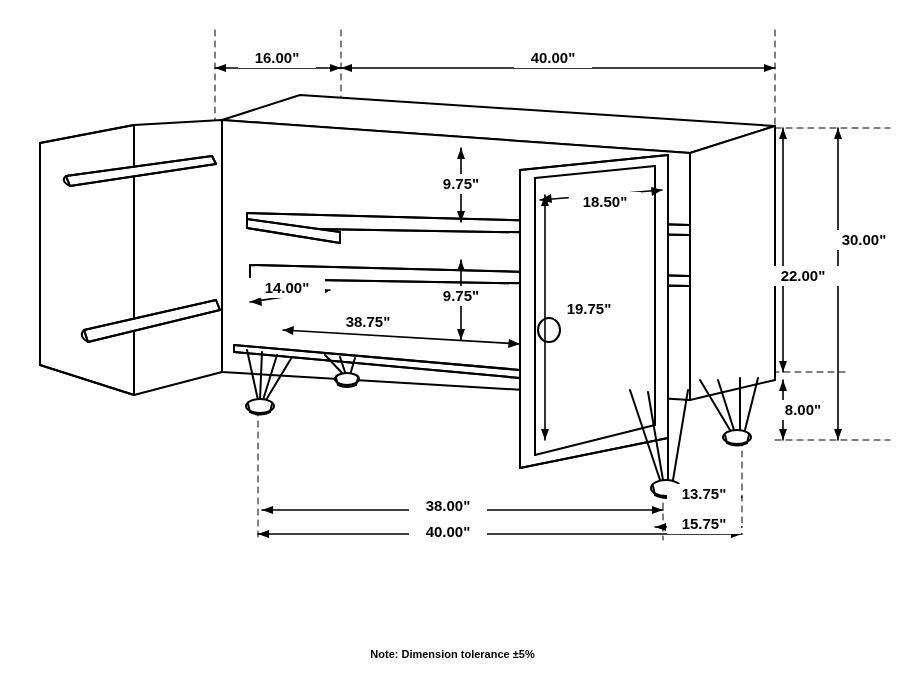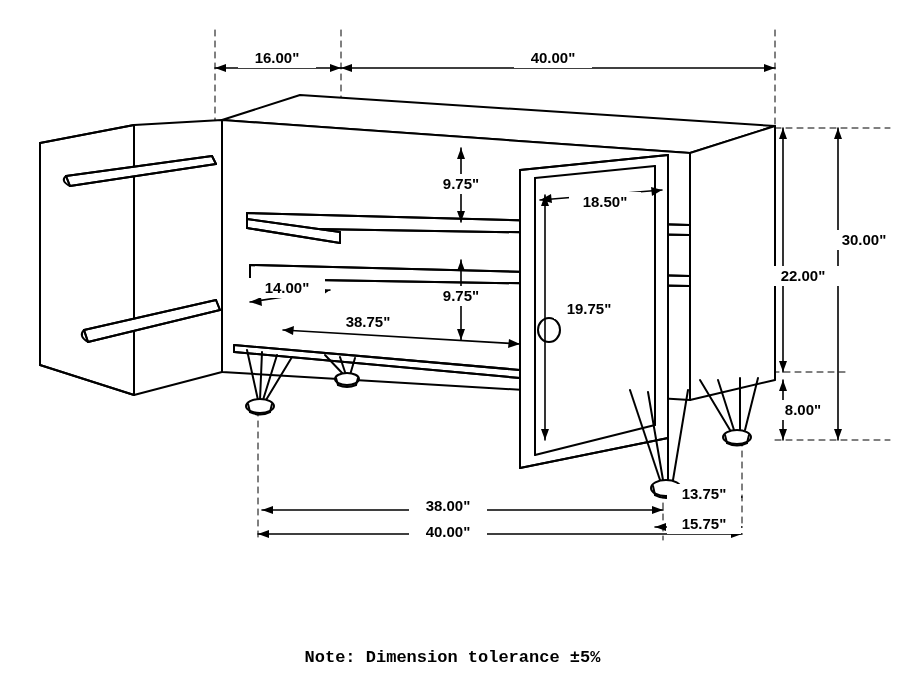--- a/index.html
+++ b/index.html
@@ -31,23 +31,23 @@
     font-weight: bold;
     font-size: 15px;
     fill: #000000;
   }
   .note-text {
     position: absolute;
     left: 0;
     top: 648px;
     width: 905px;
     text-align: center;
-    font-family: Liberation Mono, monospace;
+    font-family: Liberation Sans, sans-serif;
     font-weight: bold;
-    font-size: 17px;
+    font-size: 11px;
     color: #000000;
   }
 </style>
 </head>
 <body>
 
 <div id="stage">
 
   <svg id="drawing" viewBox="0 0 905 700">
     <g fill="none" stroke="#000000" stroke-width="2" stroke-linejoin="round" stroke-linecap="round">

